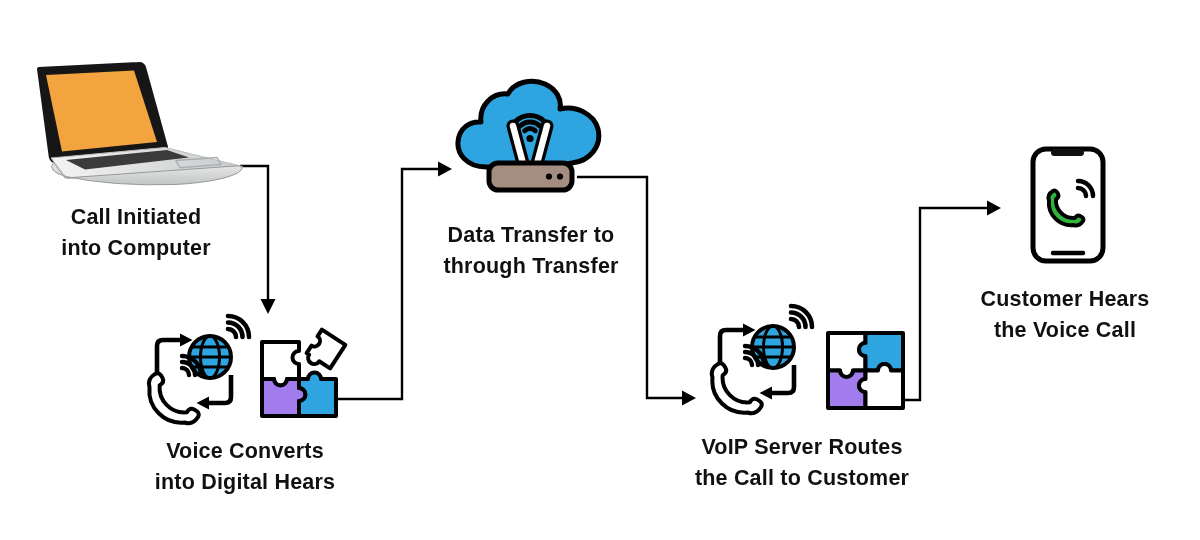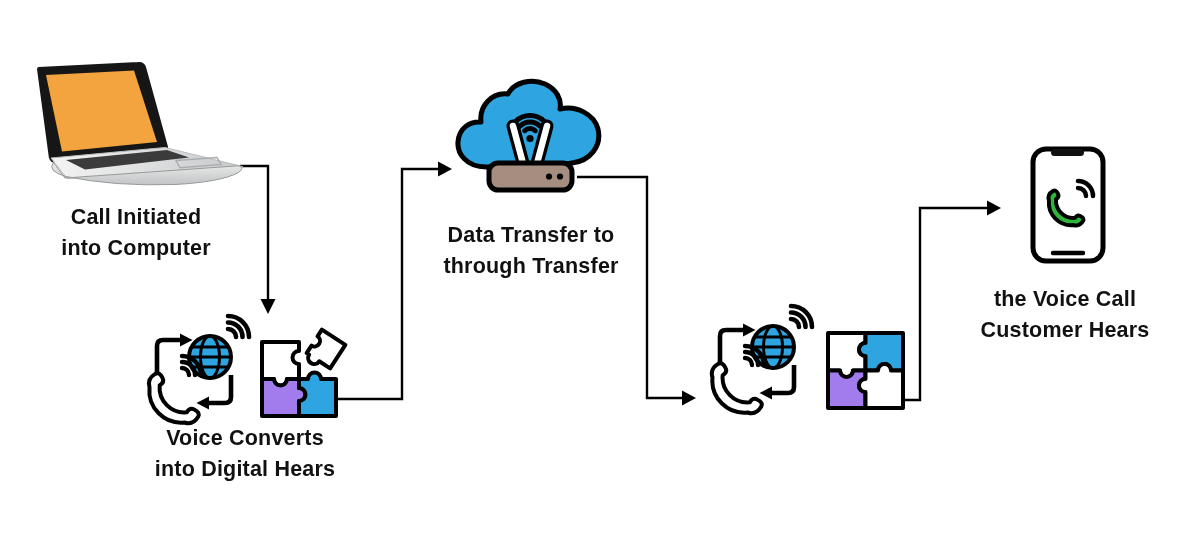--- a/index.html
+++ b/index.html
@@ -163,28 +163,30 @@
     </g>
     <g transform="translate(34,64) rotate(45) scale(0.56)">
       <path d="M -38,-10 Q -41,2 -31,7 A 40,40 0 0 0 31,7 Q 41,2 38,-10 Q 36,-16 28,-13 Q 22,-11 24,-4 A 31,31 0 0 1 -24,-4 Q -22,-11 -28,-13 Q -36,-16 -38,-10 Z" fill="var(--accent-green)" stroke="#000" stroke-width="7" stroke-linejoin="round"></path>
     </g>
   </svg>
 
   <div class="label" style="left:6px;top:202px;width:260px">
     <span>Call Initiated</span>
     <span>into Computer</span>
   </div>
-  <div class="label" style="left:115px;top:423px;width:260px">
+  <div class="label" style="left:115px;top:436px;width:260px">
     <span>Voice Converts</span>
     <span>into Digital Hears</span>
   </div>
   <div class="label" style="left:401px;top:220px;width:260px">
     <span>Data Transfer to</span>
     <span>through Transfer</span>
   </div>
   <div class="label" style="left:642px;top:432px;width:320px">
+    <span>VoIP Server Routes</span>
+    <span>the Call to Customer</span>
   </div>
   <div class="label" style="left:935px;top:284px;width:260px">
+    <span>Customer Hears</span>
     <span>the Voice Call</span>
-    <span>Customer Hears</span>
   </div>
 
 </div>
 
 </body></html>

